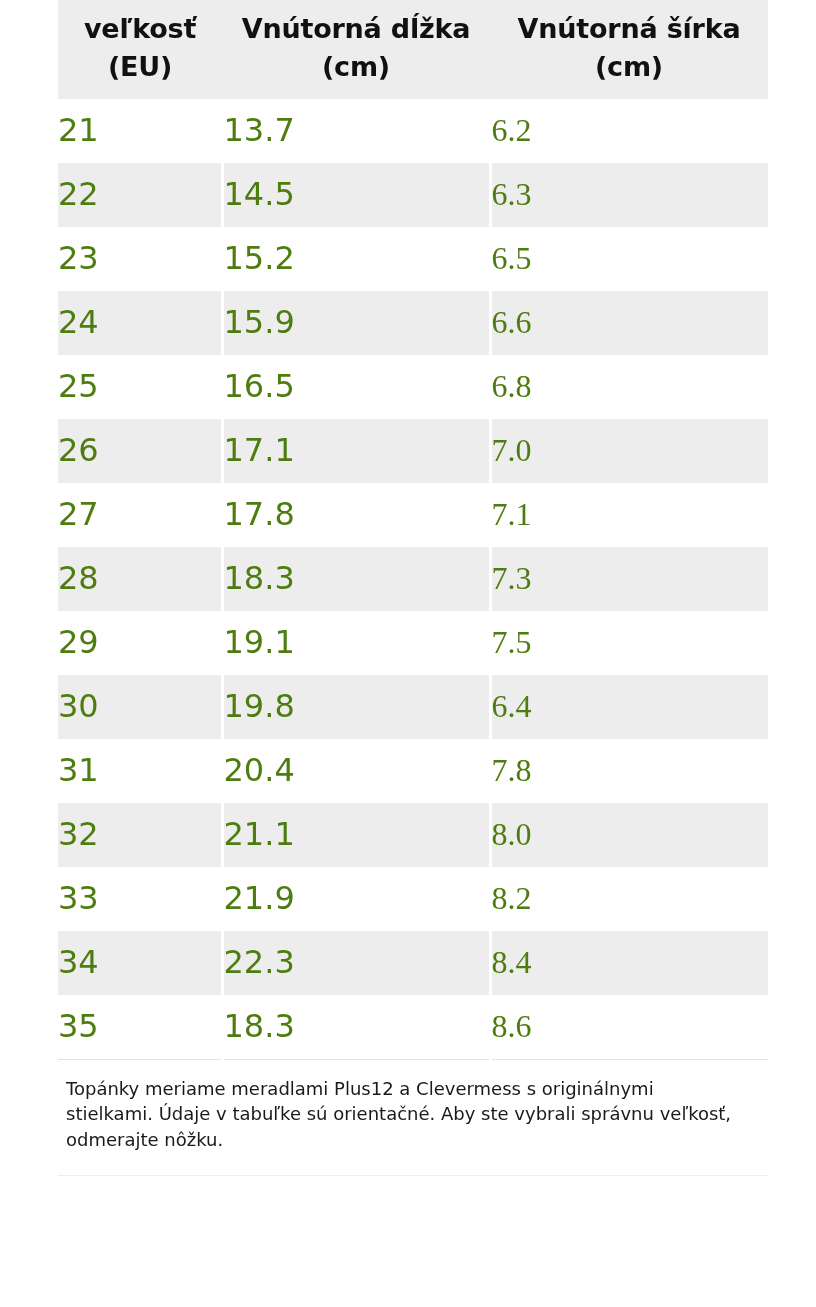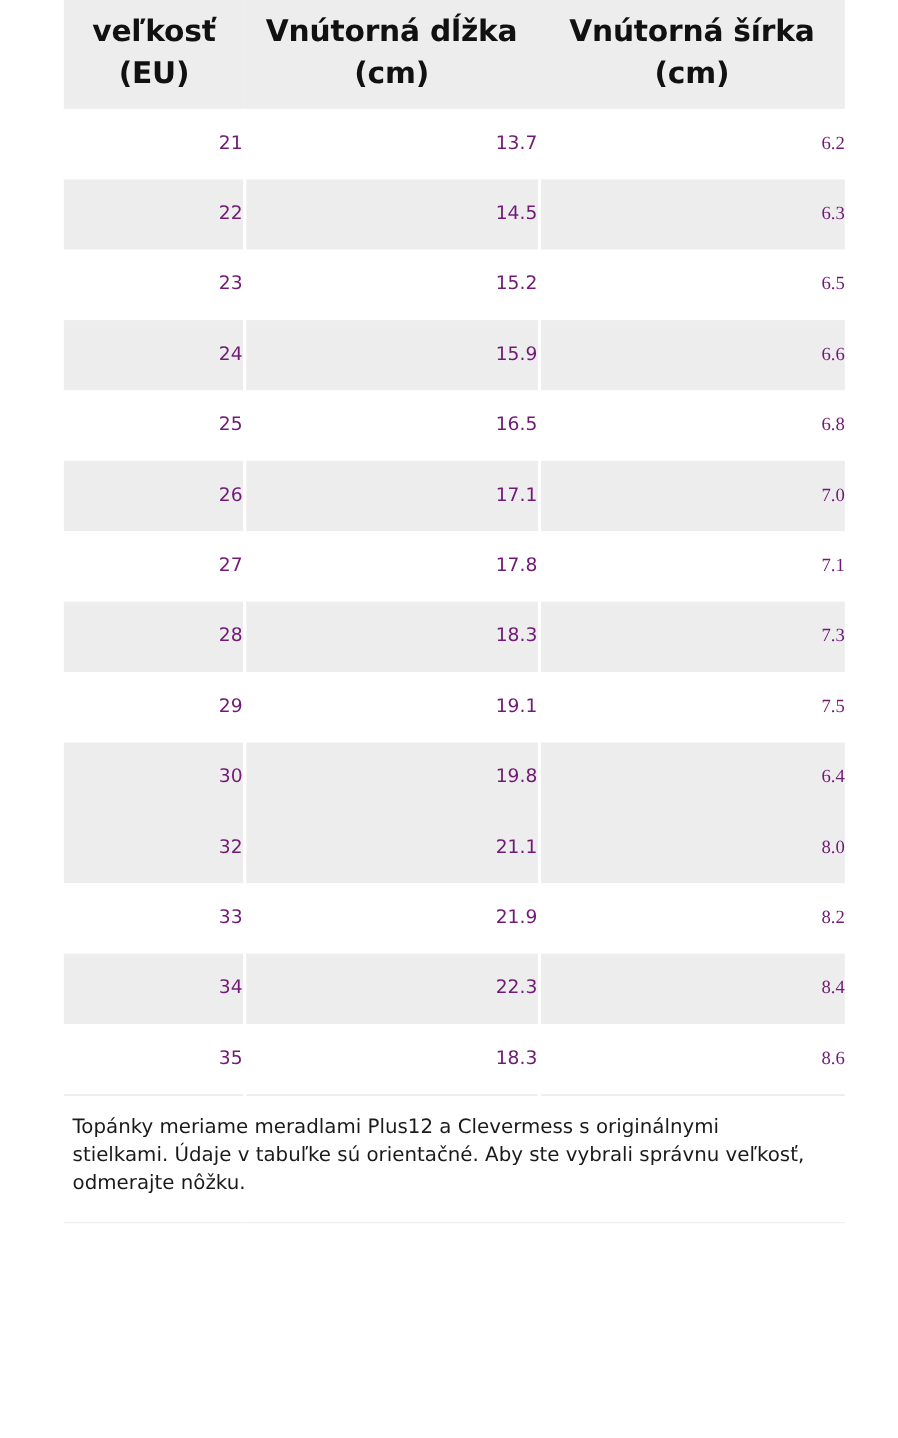--- a/index.html
+++ b/index.html
@@ -51,25 +51,25 @@
     padding: 10px 4px 12px 4px;
     vertical-align: middle;
     border: none;
     letter-spacing: -0.2px;
   }
   thead th .hdr-line { display: block; white-space: nowrap; }
 
   
   tbody td {
     height: 64px;
-    font-size: 17px;
+    font-size: 32px;
     line-height: 1.1;
-    text-align: right;
+    text-align: left;
     vertical-align: middle;
-    color: #701a75;
+    color: #4d7c0f;
     background: #ffffff;
     border-right: 3px solid #ffffff;
     border-left: 0;
     border-top: 0;
     border-bottom: 0;
     padding: 0;
     font-weight: normal;
   }
   tbody td:last-child { border-right: 0; font-family: Liberation Serif, serif; }
 
@@ -166,20 +166,25 @@
           <tr>
             <td>29</td>
             <td>19.1</td>
             <td>7.5</td>
           </tr>
           <tr class="odd">
             <td>30</td>
             <td>19.8</td>
             <td>6.4</td>
           </tr>
+          <tr>
+            <td>31</td>
+            <td>20.4</td>
+            <td>7.8</td>
+          </tr>
           <tr class="odd">
             <td>32</td>
             <td>21.1</td>
             <td>8.0</td>
           </tr>
           <tr>
             <td>33</td>
             <td>21.9</td>
             <td>8.2</td>
           </tr>

